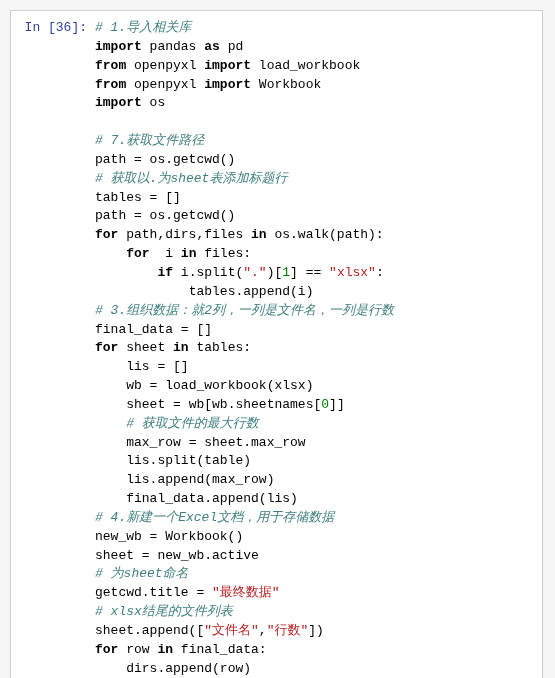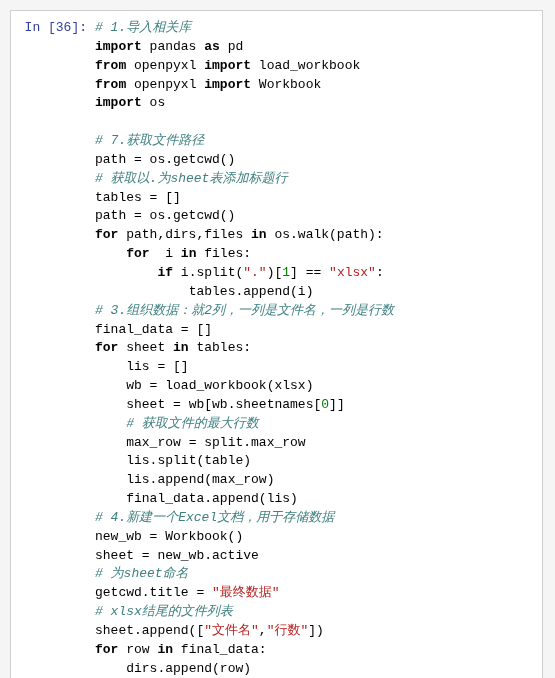--- a/index.html
+++ b/index.html
@@ -59,21 +59,21 @@
     <span class="k">for</span><span class="n">  i </span><span class="k">in</span><span class="n"> files:</span>
         <span class="k">if</span><span class="n"> i.split(</span><span class="s">"."</span><span class="n">)[</span><span class="m">1</span><span class="n">] == </span><span class="s">"xlsx"</span><span class="n">:</span>
             <span class="n">tables.append(i)</span>
 <span class="c"># 3.组织数据：就2列，一列是文件名，一列是行数</span>
 <span class="n">final_data = []</span>
 <span class="k">for</span><span class="n"> sheet </span><span class="k">in</span><span class="n"> tables:</span>
     <span class="n">lis = []</span>
     <span class="n">wb = load_workbook(xlsx)</span>
     <span class="n">sheet = wb[wb.sheetnames[</span><span class="m">0</span><span class="n">]]</span>
     <span class="c"># 获取文件的最大行数</span>
-    <span class="n">max_row = split.max_row</span>
+    <span class="n">max_row = sheet.max_row</span>
     <span class="n">lis.split(table)</span>
     <span class="n">lis.append(max_row)</span>
     <span class="n">final_data.append(lis)</span>
 <span class="c"># 4.新建一个Excel文档，用于存储数据</span>
 <span class="n">new_wb = Workbook()</span>
 <span class="n">sheet = new_wb.active</span>
 <span class="c"># 为sheet命名</span>
 <span class="n">getcwd.title = </span><span class="s">"最终数据"</span>
 <span class="c"># xlsx结尾的文件列表</span>
 <span class="n">sheet.append([</span><span class="s">"文件名"</span><span class="n">,</span><span class="s">"行数"</span><span class="n">])</span>

